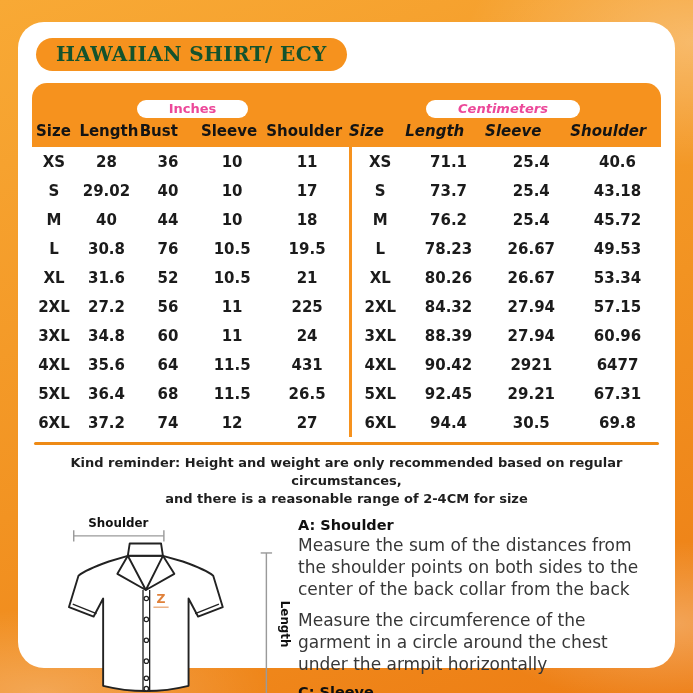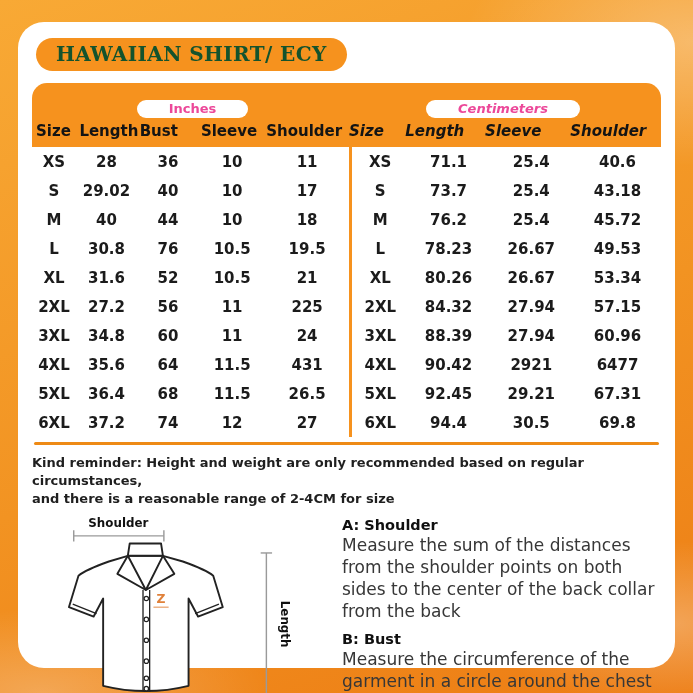--- a/index.html
+++ b/index.html
@@ -53,30 +53,30 @@
   .tb-cm { flex:1; }
   .vdivider { flex:0 0 3px; background:#f6921e; }
   .tb-in .trow { display:grid; grid-template-columns:0.85fr 1.18fr 1.2fr 1.28fr 1.62fr; }
   .tb-cm .trow { display:grid; grid-template-columns:0.74fr 1.05fr 1.12fr 1.14fr; }
   .trow { height:29px; align-items:center; }
   .tcell { text-align:center; font-weight:bold; font-size:15px; color:#1b1b1b; }
 
   .rule { height:3px; background:#ee8a15; margin:5px 2px 9px 2px; border-radius:2px; }
 
   .reminder {
-    text-align:left; font-weight:bold; font-size:13px; line-height:1.4;
+    text-align:center; font-weight:bold; font-size:13px; line-height:1.4;
     color:#1f1f1f; white-space:pre-line; margin:0 auto 6px auto; max-width:645px;
   }
 
   
   .bottom { display:flex; margin-top:6px; }
   .diagram { flex:0 0 262px; padding-left:18px; }
   .diagram svg { display:block; }
   .defs { flex:1; padding:2px 2px 0 4px; }
-  .def { margin-bottom:9px;margin-left:44px; }
+  .def { margin-bottom:9px; }
   .def h4 { font-size:14.5px; font-weight:bold; color:#101010; margin-bottom:1px; }
   .def p { font-size:17px; color:#373737; line-height:1.3; }
 </style>
 </head>
 <body>
 
 <div class="frame">
   <div class="card">
 
     <div class="title-pill">HAWAIIAN SHIRT/ ECY</div>
@@ -292,21 +292,20 @@
           <text x="243" y="115" text-anchor="middle" font-size="12.5" font-weight="bold" fill="#111111" transform="rotate(90 243 115)">Length</text>
         </svg>
       </div>
 
       <div class="defs">
         <div class="def">
           <h4>A: Shoulder</h4>
           <p>Measure the sum of the distances from the shoulder points on both sides to the center of the back collar from the back</p>
         </div>
         <div class="def">
-          <h4>B: Bust</h4>
           <p>Measure the circumference of the garment in a circle around the chest under the armpit horizontally</p>
         </div>
         <div class="def">
           <h4>C: Sleeve</h4>
         </div>
         <div class="def">
           <h4>D: Length</h4>
 
         </div>
       </div>

